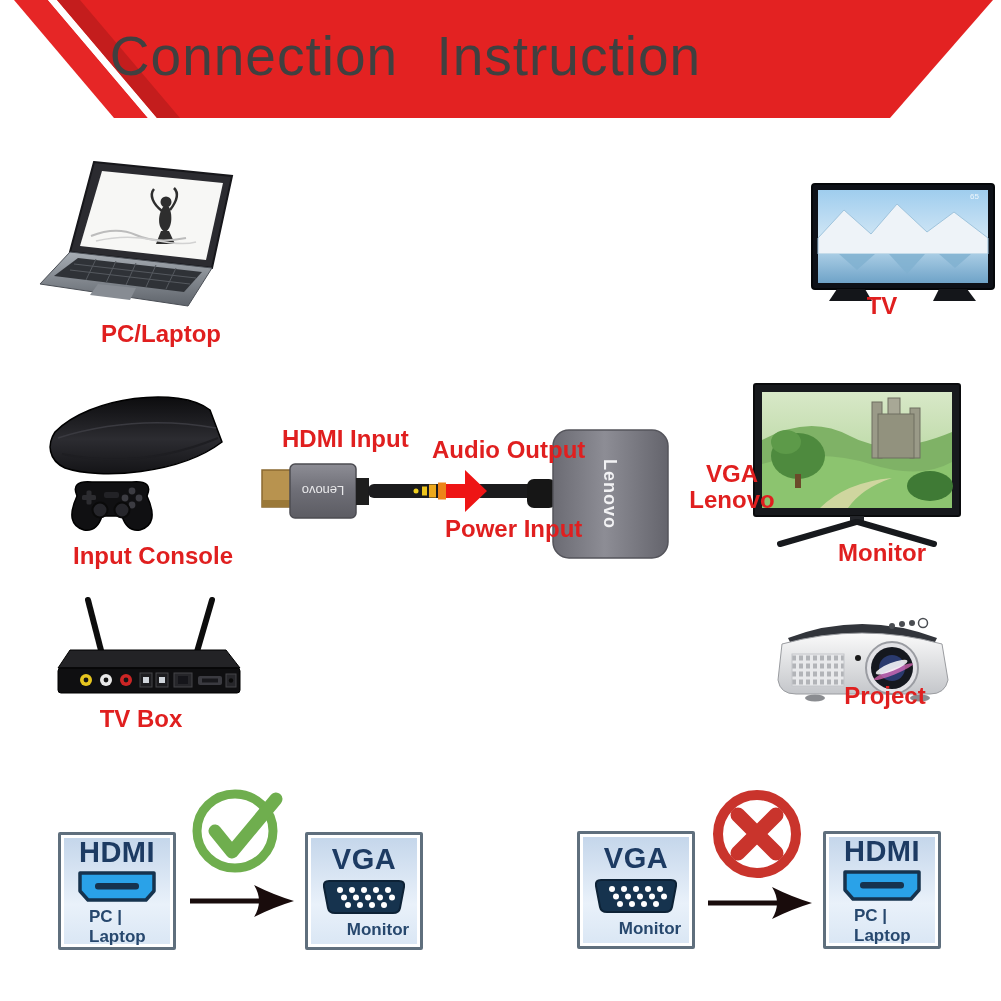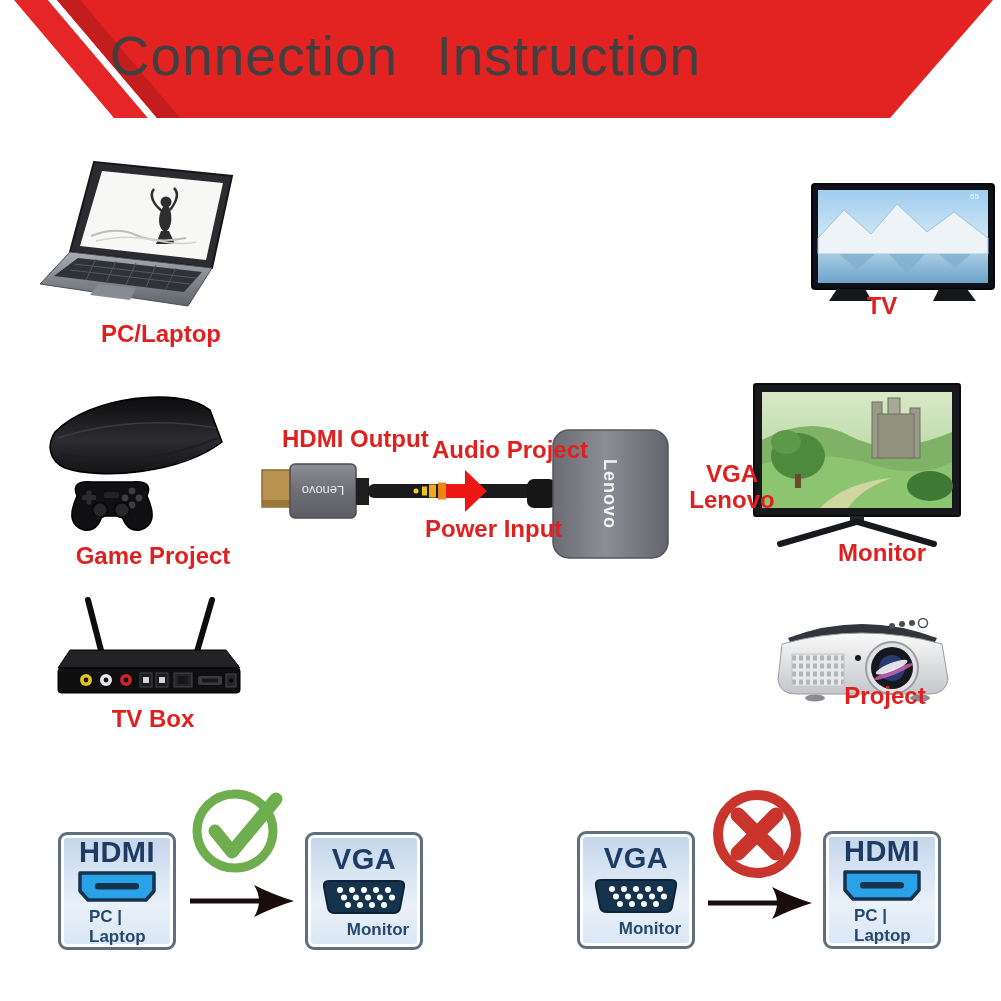--- a/index.html
+++ b/index.html
@@ -3,21 +3,21 @@
 <meta charset="utf-8">
 <style>
   html,body{margin:0;padding:0;}
   body{width:1001px;height:1001px;background:#ffffff;overflow:hidden;position:relative;
        font-family:"Liberation Sans", sans-serif;}
   .abs{position:absolute;}
   .page-title{left:0;top:24px;width:811px;text-align:center;color:#404040;
               font-size:55px;font-weight:normal;letter-spacing:1px;word-spacing:22px;white-space:pre;}
   .red-label{color:#e01f1f;font-weight:bold;font-size:24px;white-space:nowrap;text-align:center;margin-left:24px;}
   .wrap-label{white-space:normal;line-height:1.08;}
-  .pcard{width:112px;height:112px;border-radius:9px;border:3px solid #5f6f7d;
+  .pcard{width:112px;height:112px;border-radius:2px;border:3px solid #5f6f7d;
          background:linear-gradient(180deg,#c3d5ea,#e9f1fa 62%,#d9e6f4);
          box-shadow:inset 0 0 0 3px #ffffff;
          display:flex;flex-direction:column;align-items:center;justify-content:center;gap:2px;}
   .pcard .ptitle{font-size:29px;font-weight:bold;color:#1d3b63;letter-spacing:.5px;}
   .pcard .psub{font-size:17px;font-weight:bold;color:#27486e;margin-top:2px;padding-left:28px;}
   svg{display:block;}
 </style>
 </head>
 <body>
 
@@ -76,21 +76,21 @@
       <circle cx="90" cy="13" r="3.4" fill="#3c3c42"></circle>
       <circle cx="97" cy="20" r="3.4" fill="#3c3c42"></circle>
       <circle cx="90" cy="27" r="3.4" fill="#3c3c42"></circle>
       <circle cx="83" cy="20" r="3.4" fill="#3c3c42"></circle>
       <circle cx="58" cy="32" r="7.5" fill="#26262b" stroke="#0a0a0a" stroke-width="2"></circle>
       <circle cx="80" cy="32" r="7.5" fill="#26262b" stroke="#0a0a0a" stroke-width="2"></circle>
       <rect x="62" y="14" width="15" height="6" rx="2" fill="#222226"></rect>
     </g>
   </svg>
 </div>
-<div class="abs red-label" style="left:29px;top:542px;width:200px;">Game Project</div>
+<div class="abs red-label" style="left:29px;top:542px;width:200px;">Input Console</div>
 
 <div class="abs" style="left:42px;top:592px;">
   <svg width="215" height="115" viewBox="0 0 215 115">
     <path d="M62,70 L46,8" stroke="#0d0d0d" stroke-width="6" stroke-linecap="round"></path>
     <path d="M152,70 L170,8" stroke="#0d0d0d" stroke-width="6" stroke-linecap="round"></path>
     <path d="M28,58 L184,58 L198,76 L16,76 Z" fill="#232326" stroke="#000" stroke-width="1"></path>
     <rect x="16" y="76" width="182" height="25" rx="3" fill="#0f0f11" stroke="#000"></rect>
     <circle cx="44" cy="88" r="6" fill="#e6c51f"></circle>
       <circle cx="44" cy="88" r="2.4" fill="#151515"></circle>
     <circle cx="64" cy="88" r="6" fill="#e9e9e9"></circle>
@@ -102,21 +102,21 @@
     <rect x="114" y="81" width="12" height="14" fill="#1c1c1f" stroke="#454549"></rect>
     <rect x="117" y="85" width="6" height="6" fill="#cfd4da"></rect>
     <rect x="132" y="81" width="18" height="14" fill="#26262a" stroke="#454549"></rect>
     <rect x="136" y="84" width="10" height="8" fill="#15151a"></rect>
     <rect x="156" y="84" width="24" height="9" rx="2" fill="#3a3a40"></rect>
     <rect x="160" y="86.5" width="16" height="4" fill="#18181c"></rect>
     <rect x="184" y="82" width="10" height="13" fill="#26262a" stroke="#454549"></rect>
     <circle cx="189" cy="88.5" r="2.2" fill="#0a0a0a"></circle>
   </svg>
 </div>
-<div class="abs red-label" style="left:29px;top:705px;width:200px;">TV Box</div>
+<div class="abs red-label" style="left:17px;top:705px;width:200px;">TV Box</div>
 
 <div class="abs" style="left:809px;top:182px;">
   <svg width="190" height="132" viewBox="0 0 190 132">
     <defs>
       <linearGradient id="tvSky" x1="0" y1="0" x2="0" y2="1">
         <stop offset="0" stop-color="#9fcdee"></stop>
           <stop offset="0.6" stop-color="#d8eaf6"></stop>
           <stop offset="1" stop-color="#bcd9ec"></stop>
       </linearGradient>
       <linearGradient id="tvWater" x1="0" y1="0" x2="0" y2="1">
@@ -226,23 +226,23 @@
       <rect x="188" y="62.5" width="8" height="17" fill="#ed8418"></rect>
     </g>
     <polygon points="196,64 215,64 215,50 237,71 215,92 215,78 196,78" fill="#ee1515"></polygon>
     <rect x="277" y="59" width="29" height="29" rx="7" fill="#161616"></rect>
     <g>
       <rect x="303" y="10" width="115" height="128" rx="16" fill="url(#boxGrad)" stroke="#54545b" stroke-width="1.5"></rect>
       <text x="360" y="80" font-size="18" font-weight="bold" fill="#f2f2f4" text-anchor="middle" transform="rotate(90 360 74)" letter-spacing="1">Lenovo</text>
     </g>
   </svg>
 </div>
-<div class="abs red-label" style="left:258px;top:425px;">HDMI Output</div>
-<div class="abs red-label" style="left:408px;top:436px;">Audio Project</div>
-<div class="abs red-label" style="left:401px;top:515px;">Power Input</div>
+<div class="abs red-label" style="left:258px;top:425px;">HDMI Input</div>
+<div class="abs red-label" style="left:408px;top:436px;">Audio Output</div>
+<div class="abs red-label" style="left:421px;top:515px;">Power Input</div>
 <div class="abs red-label wrap-label" style="left:662px;top:461px;width:92px;">VGA Lenovo</div>
 
 <div>
   <div class="abs pcard" style="left:58px;top:832px;">
     <div class="ptitle">HDMI</div>
     <svg width="80" height="32" viewBox="0 0 80 32">
       <path d="M3,2 H77 V20 L69,29 H11 L3,20 Z" fill="#2aa2e8" stroke="#16334e" stroke-width="3.5" stroke-linejoin="round"></path>
       <rect x="18" y="12" width="44" height="6.5" rx="3" fill="#16334e"></rect>
     </svg>
     <div class="psub">PC | Laptop</div>

